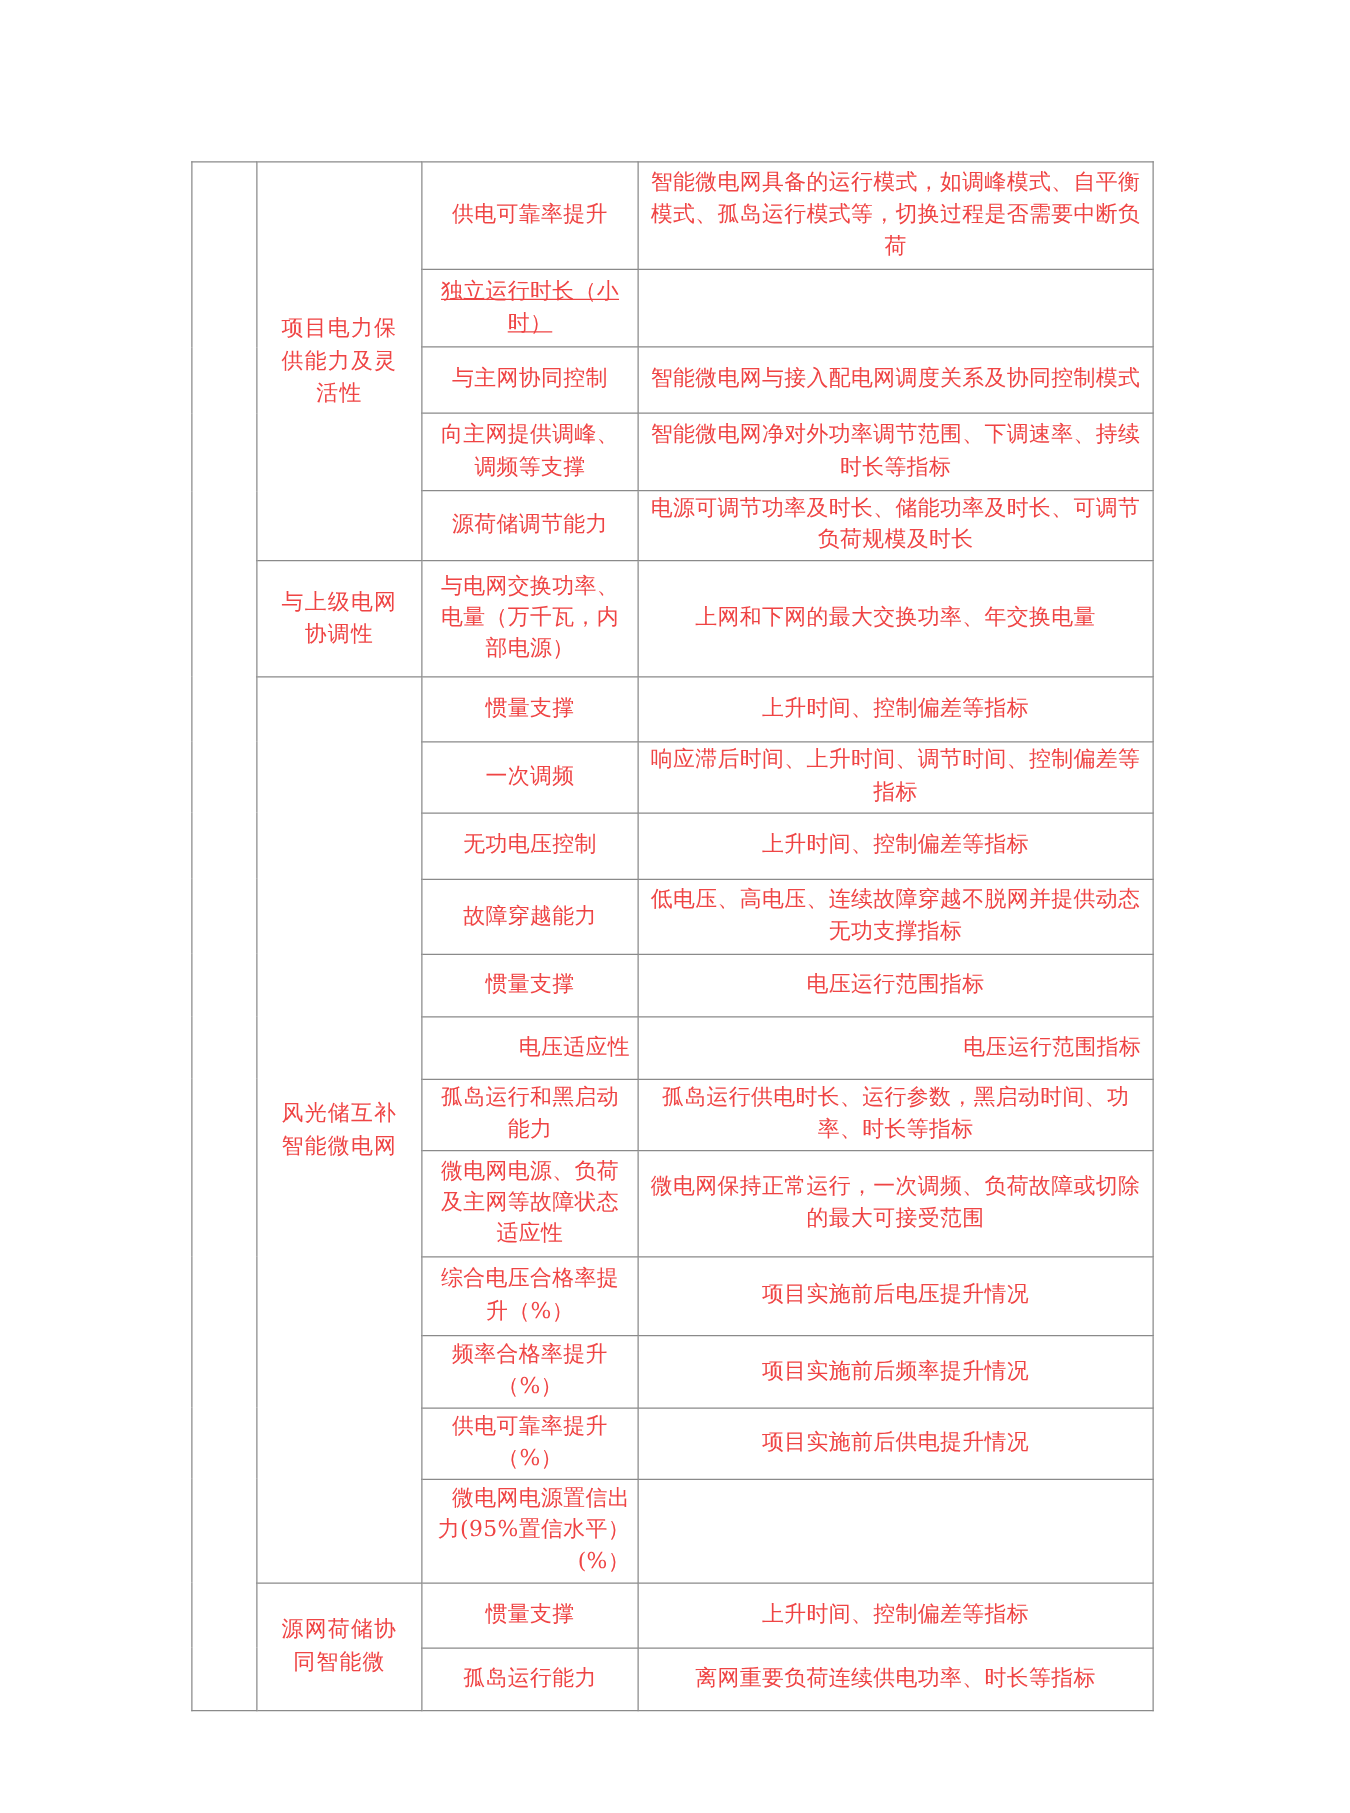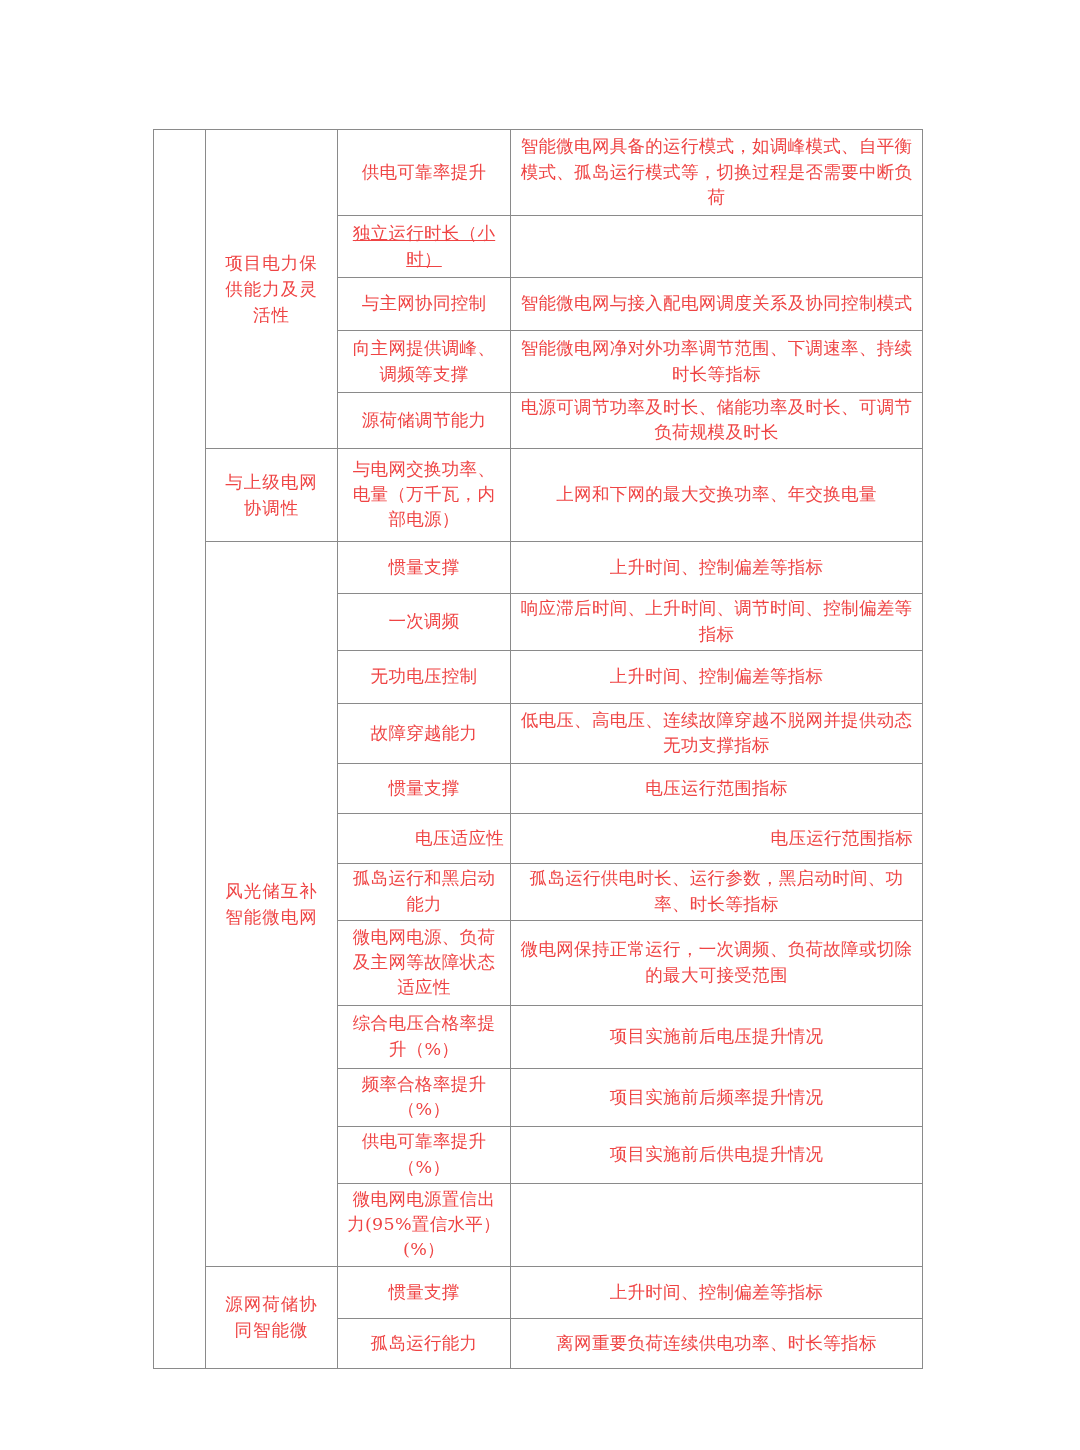--- a/index.html
+++ b/index.html
@@ -78,21 +78,21 @@
   tr.r7  td { height: 57px; }
   tr.r8  td { height: 53px; }
   tr.r9  td { height: 60px; }
   tr.r10 td { height: 50px; }
   tr.r11 td { height: 50px; text-align: right; }
   tr.r12 td { height: 57px; }
   tr.r13 td { height: 85px; }
   tr.r14 td { height: 63px; }
   tr.r15 td { height: 58px; }
   tr.r16 td { height: 57px; }
-  tr.r17 td { height: 83px; }
+  tr.r17 td { height: 83px; text-align: right; }
   tr.r18 td { height: 52px; }
   tr.r19 td { height: 50px; margin-top: 28px; }
 </style>
 </head>
 <body>
 
 <div class="page">
   <table class="doc-table">
     <colgroup>
       <col class="c-spacer">

